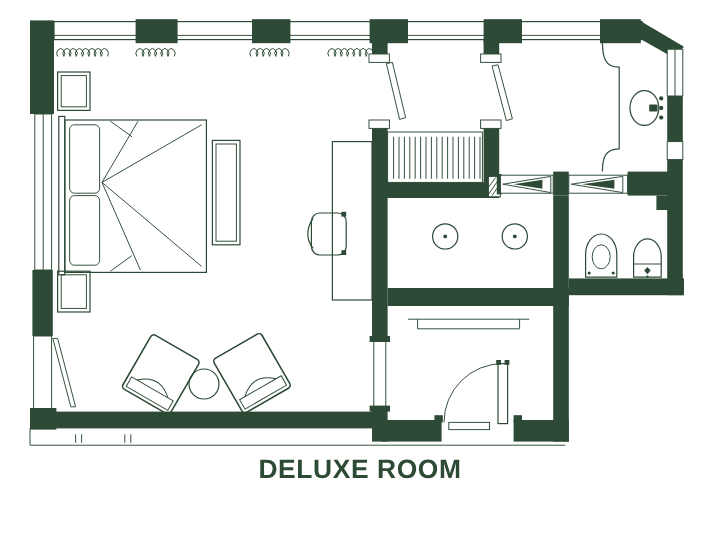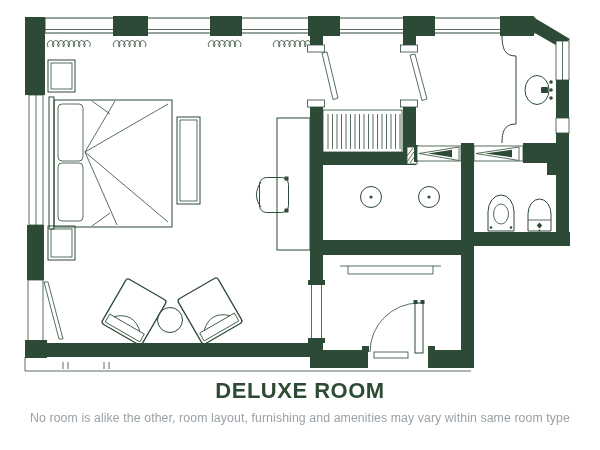--- a/index.html
+++ b/index.html
@@ -222,15 +222,14 @@
       <rect class="dot" x="413.5" y="300" width="4" height="4"></rect>
       <rect class="dot" x="420.5" y="300" width="4" height="4"></rect>
       <rect class="whthin" x="374" y="352" width="34" height="6"></rect>
       <rect class="w" x="362" y="346" width="7" height="6"></rect>
       <rect class="w" x="428" y="346" width="7" height="6"></rect>
     </g>
   </svg>
 
   <div class="caption">
     <div class="title">DELUXE ROOM</div>
-    <div class="subtitle">No room is alike the other, room layout, furnishing and amenities may vary within same room type</div>
   </div>
 </div>
 
 </body></html>

